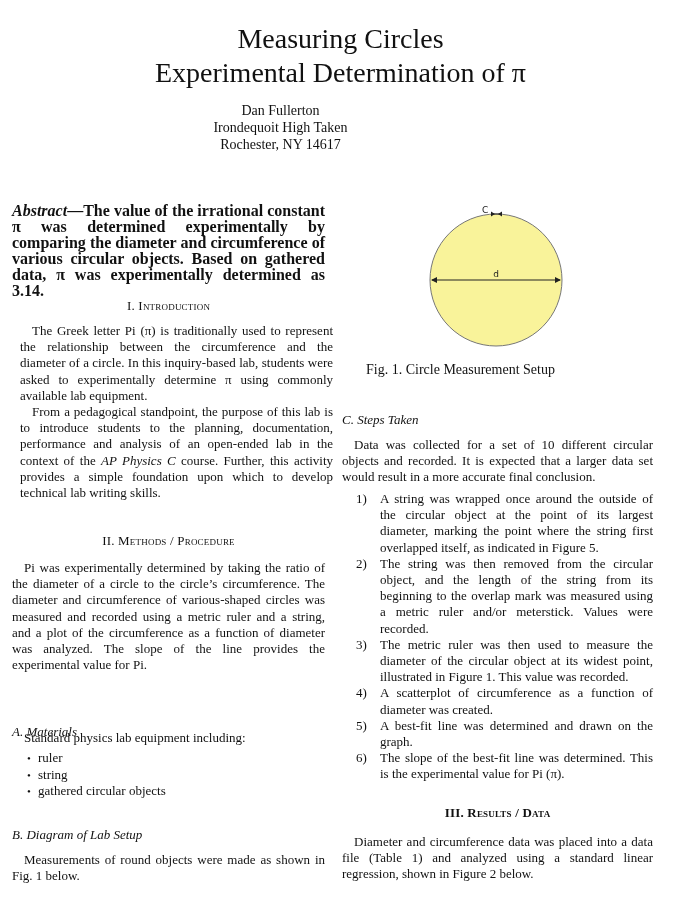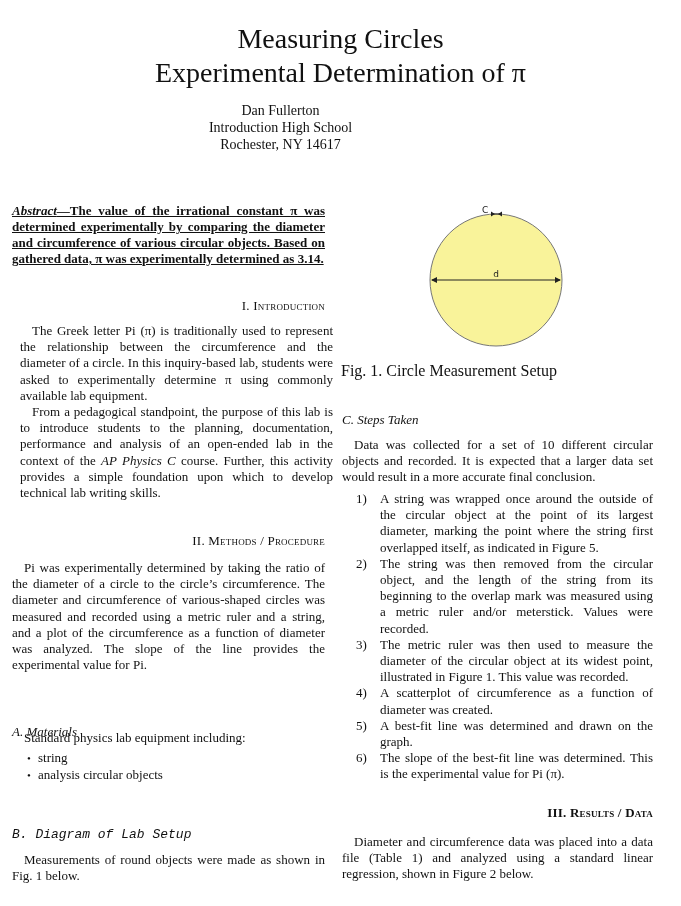--- a/index.html
+++ b/index.html
@@ -10,77 +10,78 @@
   .title {
     position:absolute; left:0; width:681px; text-align:center;
     font-size:28px; line-height:34px; top:22px;
   }
   .authors {
     position:absolute; left:0; width:561px; text-align:center;
     font-size:14px; line-height:17px; top:102px;
   }
   .abs {
     position:absolute; left:12px; top:203px; width:313px;
-    font-size:13px; line-height:16px; font-weight:bold; text-align:justify;text-decoration:underline;
+    font-size:16px; line-height:16px; font-weight:bold; text-align:justify;
   }
   .abs .lead { font-style:italic; }
   .sec-head {
-    position:absolute; text-align:right; font-size:13px; letter-spacing:0.2px;
+    position:absolute; text-align:center; font-size:13px; letter-spacing:0.2px;
     font-variant:small-caps;
   }
   .para {
     position:absolute; font-size:13px; line-height:16.2px; text-align:justify;
   }
   .para p { margin:0; text-indent:12px; }
   .sub-head {
     position:absolute; font-size:13px; font-style:italic;
   }
   ul.bul { position:absolute; margin:0; padding:0; list-style:none; font-size:13px; line-height:16.5px; }
   ul.bul li { position:relative; padding-left:14px; }
   ul.bul li::before { content:"•"; position:absolute; left:3px; top:0; font-size:11px; }
   ol.steps { position:absolute; margin:0; padding:0; list-style:none; font-size:13px; line-height:16.2px; }
   ol.steps li { position:relative; padding-left:24px; text-align:justify; }
   ol.steps li .num { position:absolute; left:0; top:0; }
-  .fig-caption { position:absolute; font-size:16px; }
+  .fig-caption { position:absolute; font-size:14px;margin-left:25px; }
   svg.fig { position:absolute; }
 </style>
 </head>
 <body>
 
 <div class="title">
   <div>Measuring Circles</div>
   <div>Experimental Determination of π</div>
 </div>
 <div class="authors">
   <div>Dan Fullerton</div>
-  <div>Introduction High School</div>
+  <div>Irondequoit High Taken</div>
   <div>Rochester, NY 14617</div>
 </div>
 
 <div class="abs"><span class="lead">Abstract</span><span>—The value of the irrational constant π was determined experimentally by comparing the diameter and circumference of various circular objects. Based on gathered data, π was experimentally determined as 3.14.</span></div>
 
 <div class="sec-head" style="left:12px; top:298px; width:313px;">I. Introduction</div>
 <div class="para" style="left:20px; top:323px; width:313px;">
   <p>The Greek letter Pi (π) is traditionally used to represent the relationship between the circumference and the diameter of a circle. In this inquiry-based lab, students were asked to experimentally determine π using commonly available lab equipment.</p>
   <p><span>From a pedagogical standpoint, the purpose of this lab is to introduce students to the planning, documentation, performance and analysis of an open-ended lab in the context of the </span><i>AP Physics C</i><span> course. Further, this activity provides a simple foundation upon which to develop technical lab writing skills.</span></p>
 </div>
 
 <div class="sec-head" style="left:12px; top:533px; width:313px;">II. Methods / Procedure</div>
 <div class="para" style="left:12px; top:560px; width:313px;">
   <p>Pi was experimentally determined by taking the ratio of the diameter of a circle to the circle’s circumference. The diameter and circumference of various-shaped circles was measured and recorded using a metric ruler and a string, and a plot of the circumference as a function of diameter was analyzed. The slope of the line provides the experimental value for Pi.</p>
 </div>
 
 <div class="sub-head" style="left:12px; top:705px;margin-top:19px;">A. Materials</div>
 <div class="para" style="left:24px; top:730px; width:300px;">Standard physics lab equipment including:</div>
 <ul class="bul" style="left:24px; top:750px; width:300px;">
+  <li>ruler</li>
   <li>string</li>
-  <li>analysis circular objects</li>
+  <li>gathered circular objects</li>
 </ul>
 
-<div class="sub-head" style="left:12px; top:827px;font-family:Liberation Mono, monospace;">B. Diagram of Lab Setup</div>
+<div class="sub-head" style="left:12px; top:827px;">B. Diagram of Lab Setup</div>
 <div class="para" style="left:12px; top:852px; width:313px;">
   <p>Measurements of round objects were made as shown in Fig. 1 below.</p>
 </div>
 
 <svg class="fig" style="left:420px; top:190px;" width="160" height="170" viewBox="0 0 160 170">
   <defs>
     <marker id="arr" markerWidth="6" markerHeight="6" refX="5" refY="3" orient="auto" markerUnits="userSpaceOnUse">
       <path d="M0,0 L6,3 L0,6 Z" fill="#222"></path>
     </marker>
     <marker id="arrs" markerWidth="6" markerHeight="6" refX="1" refY="3" orient="auto" markerUnits="userSpaceOnUse">

